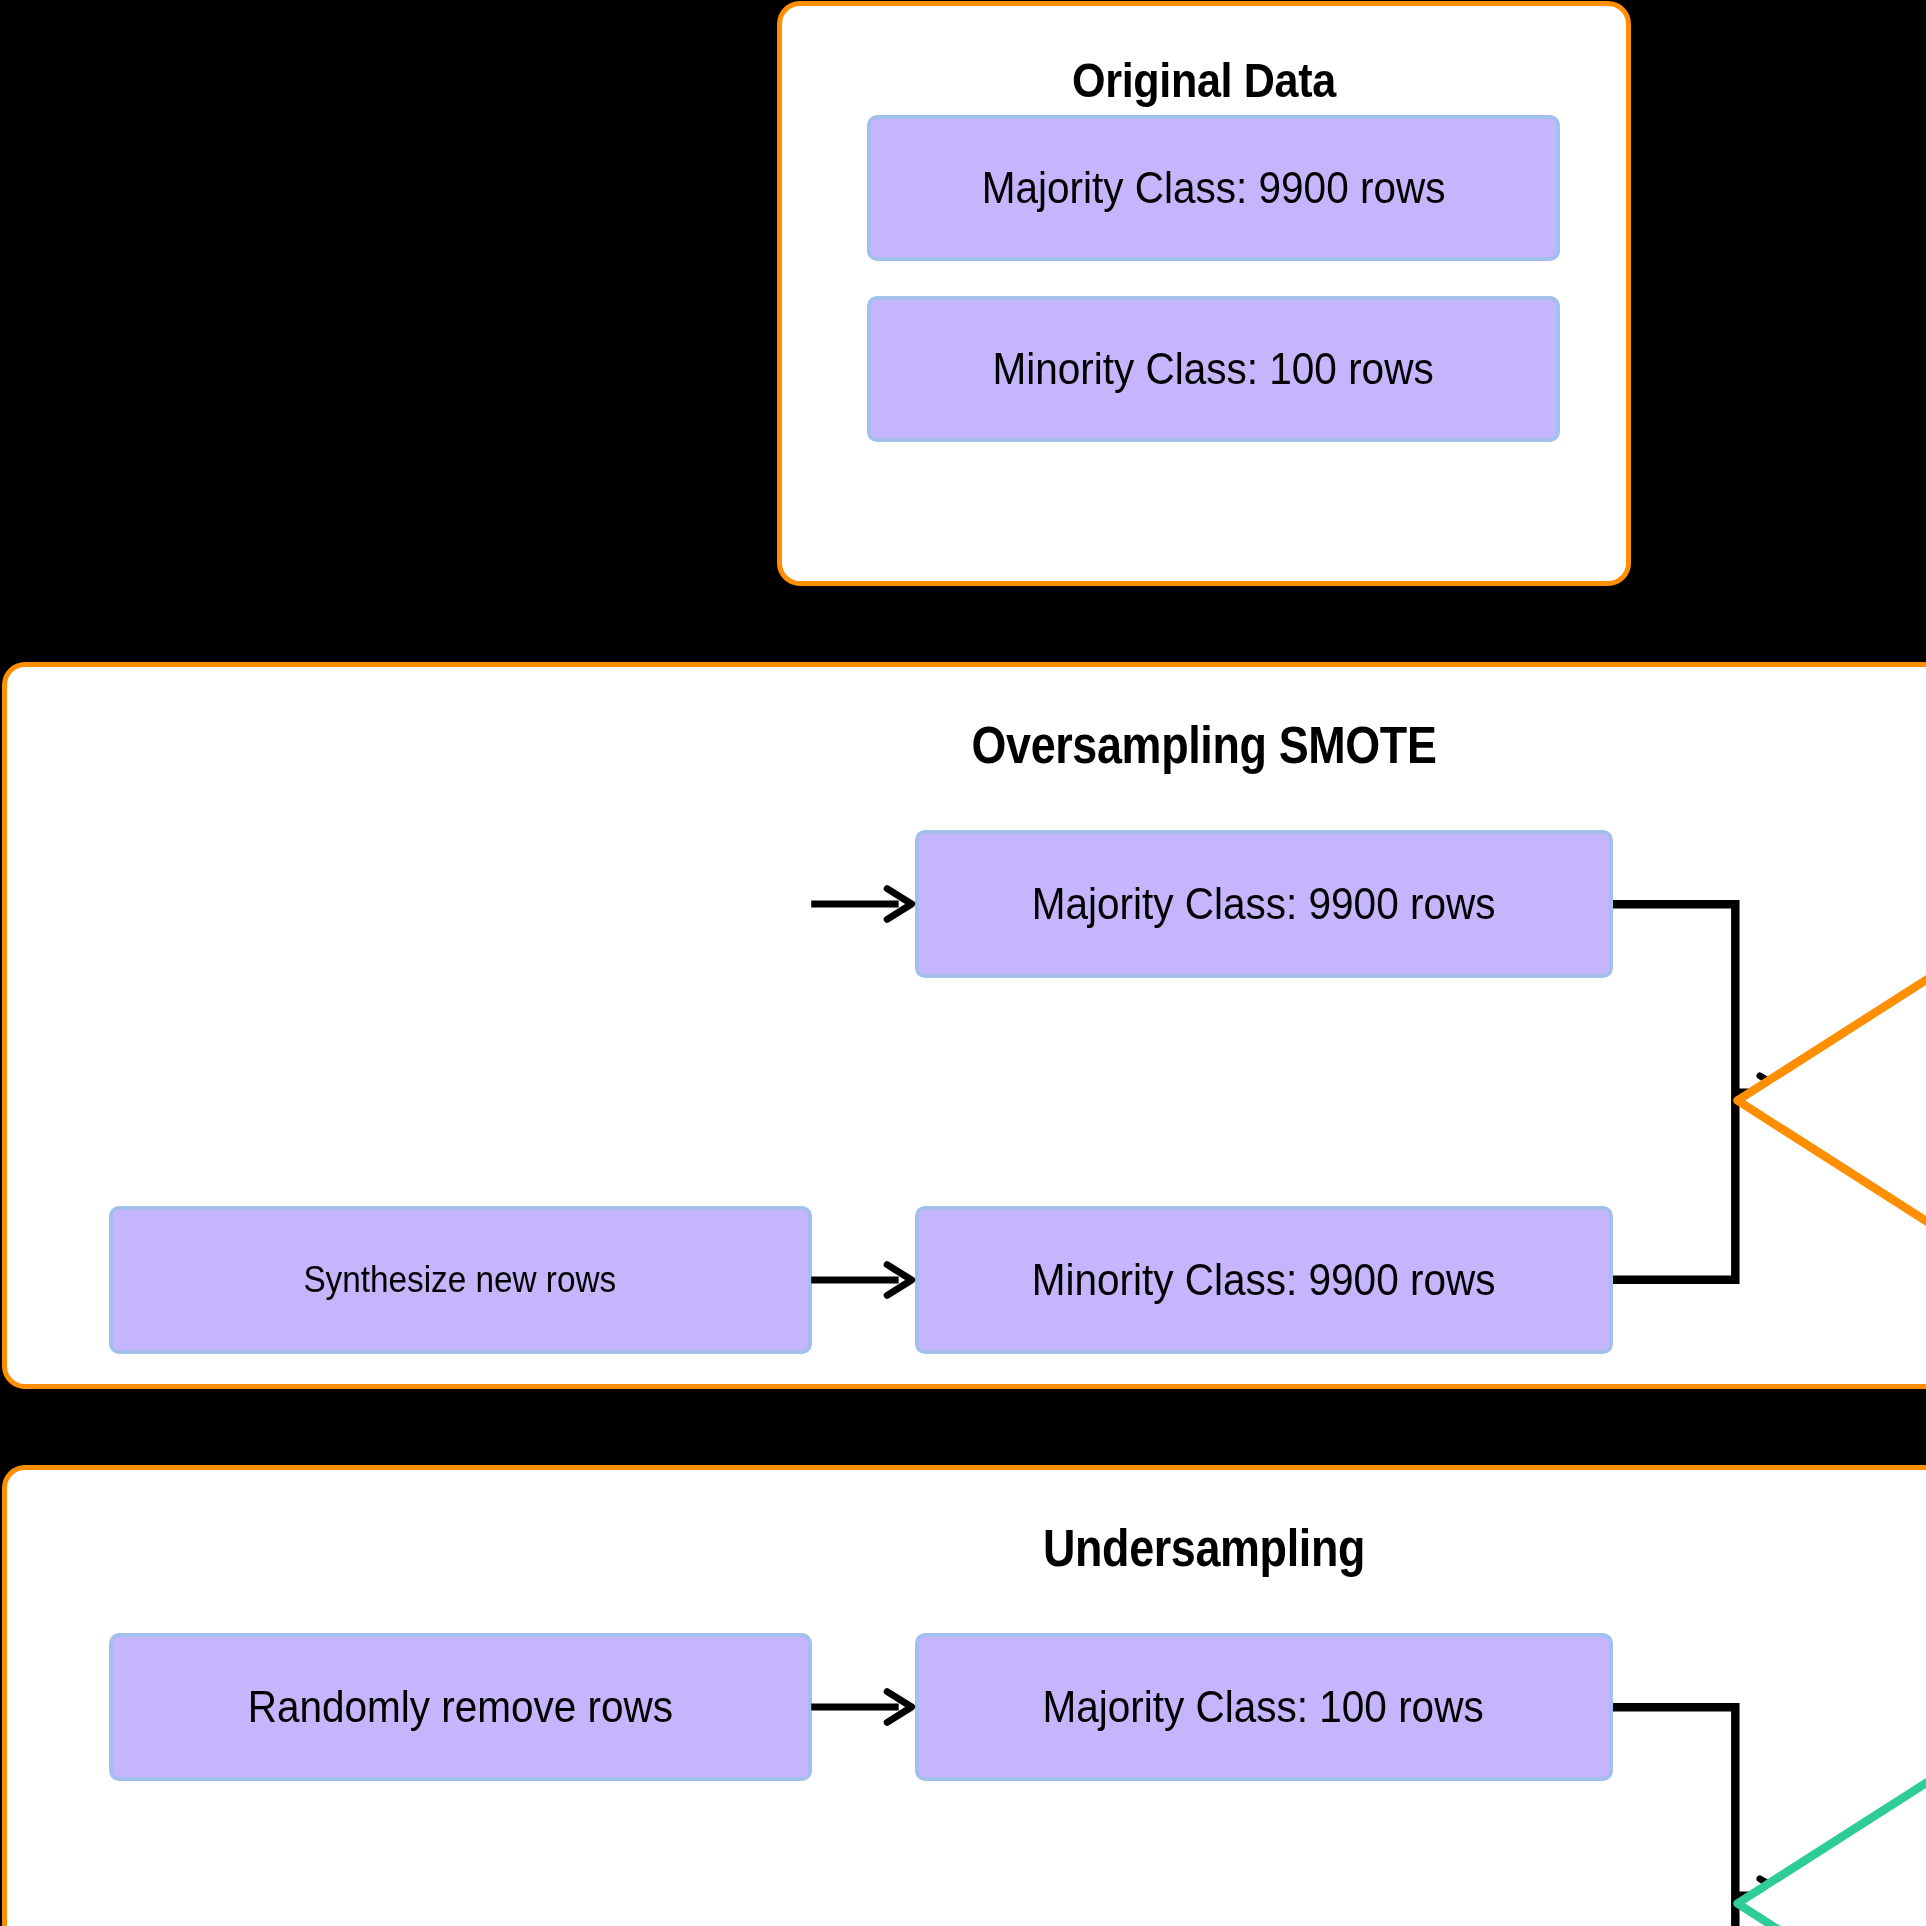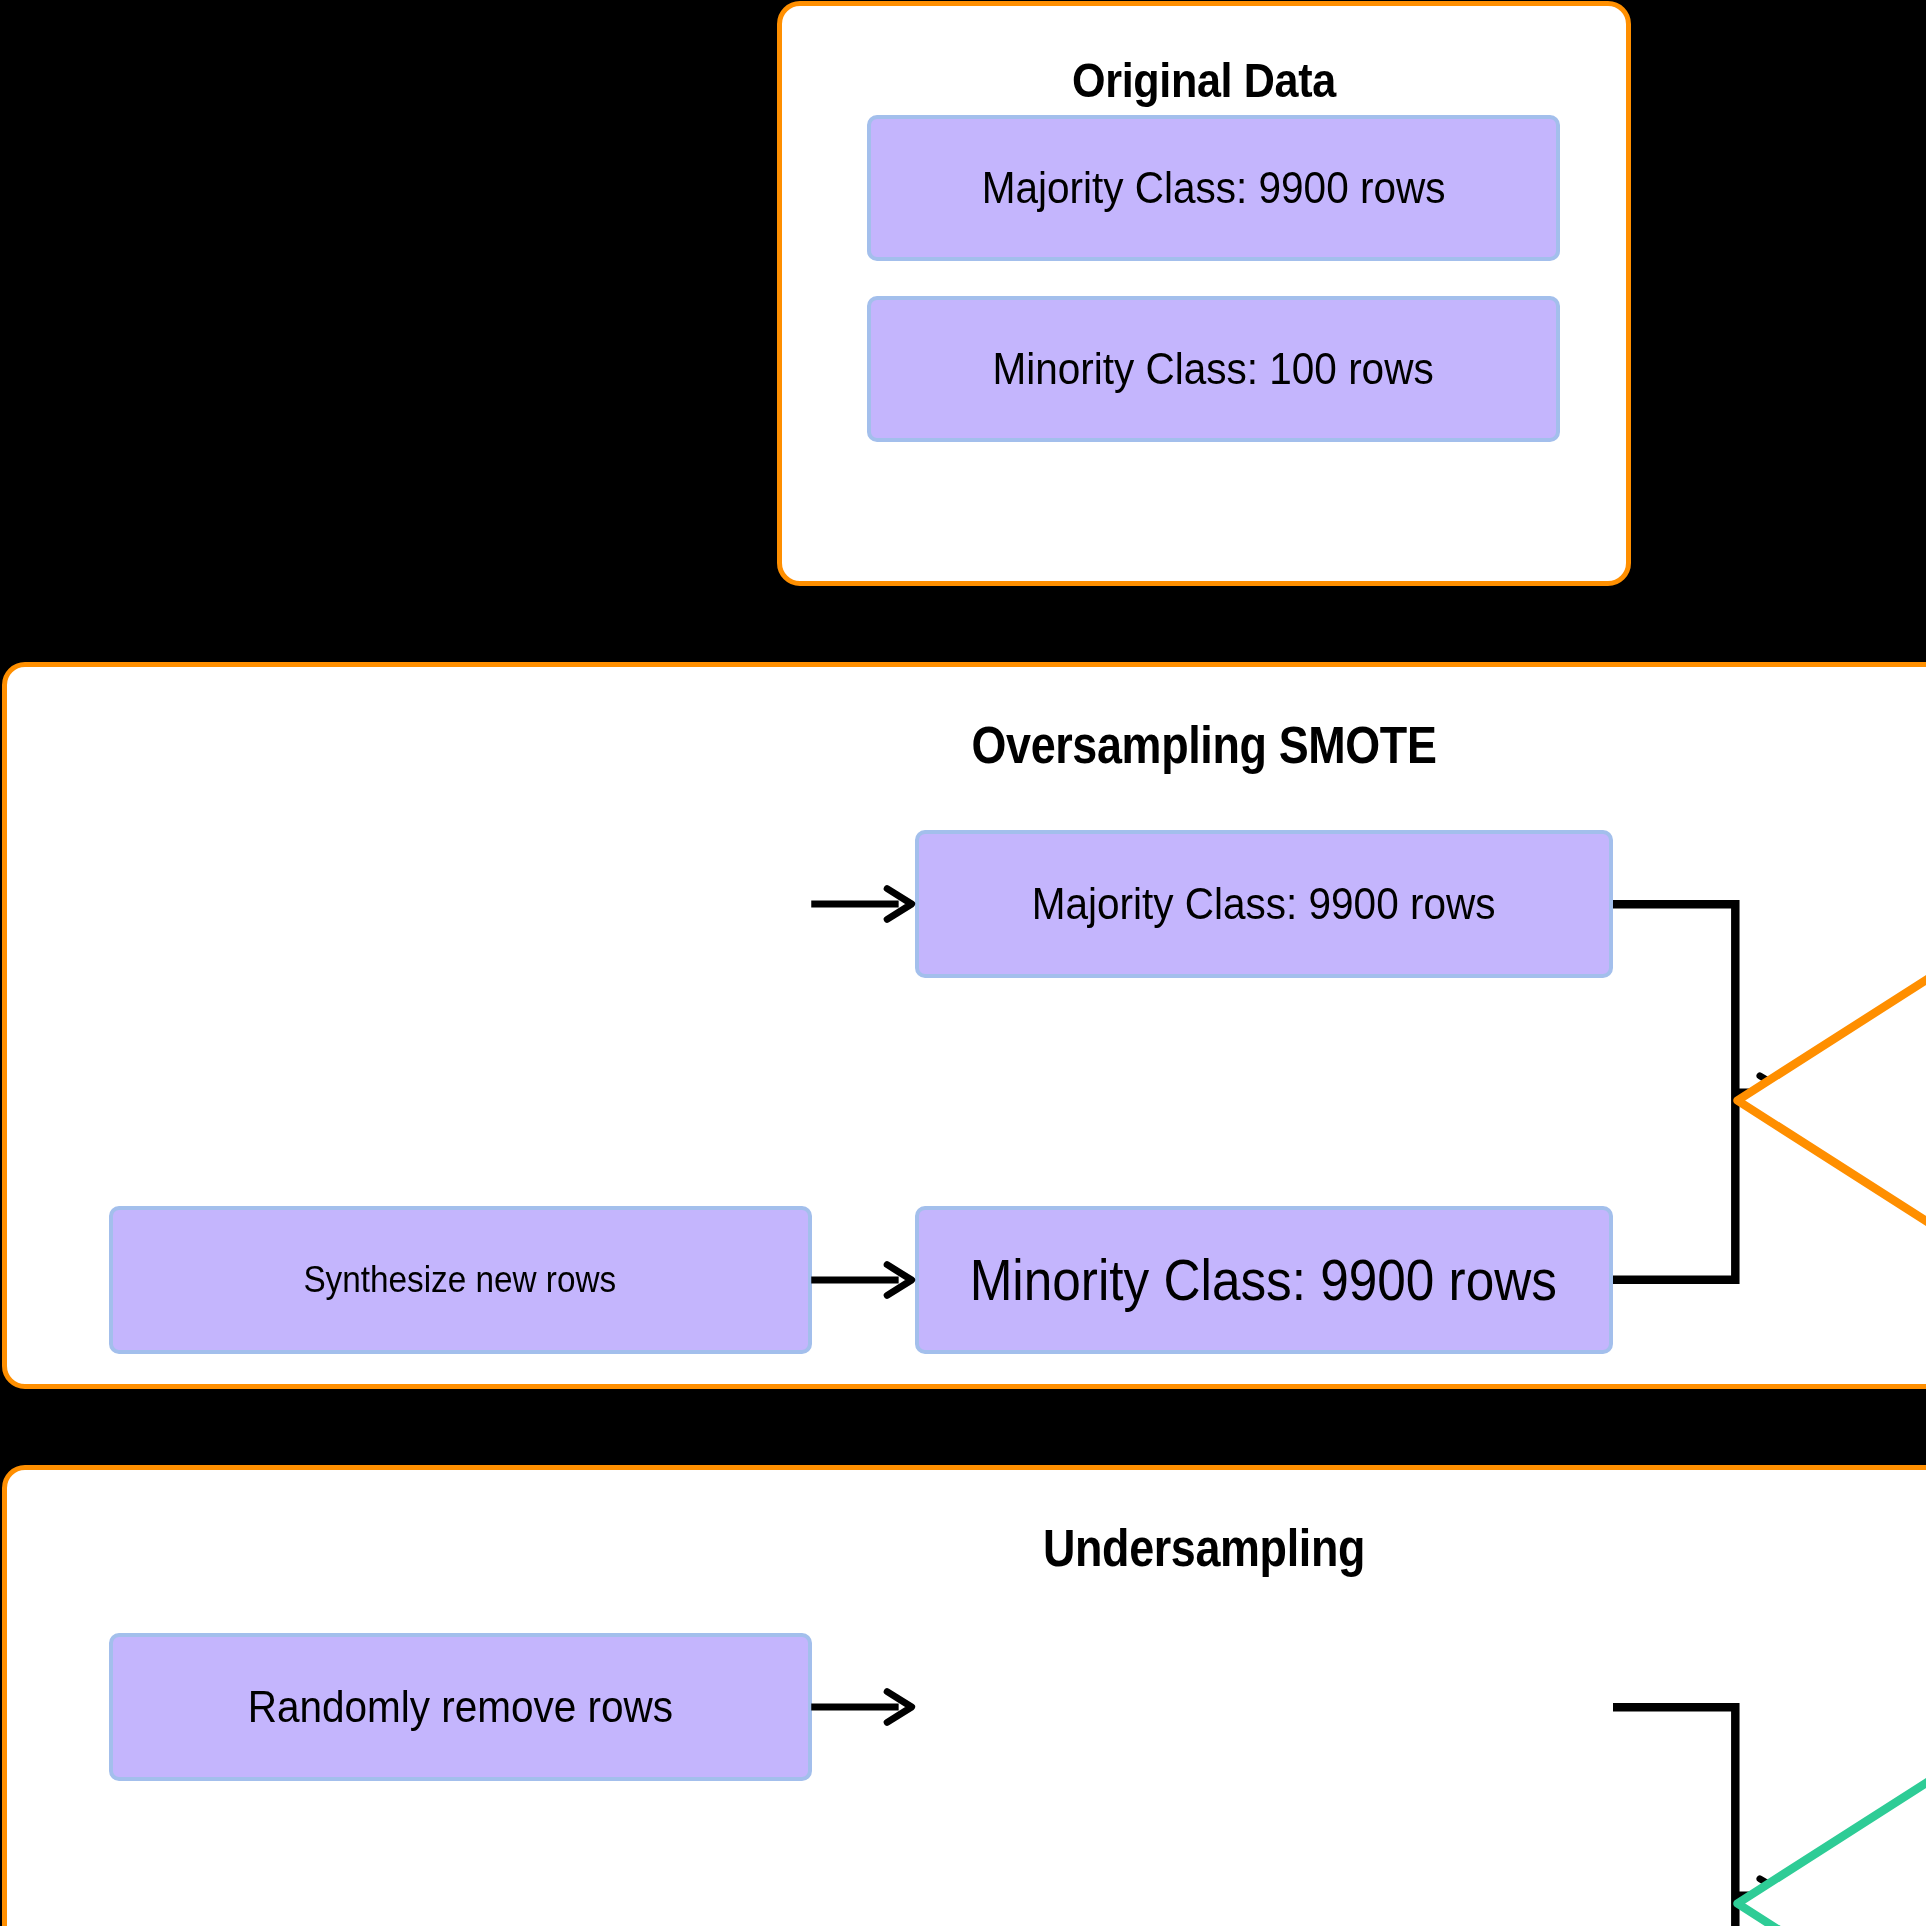--- a/index.html
+++ b/index.html
@@ -50,21 +50,21 @@
 
 
   <div class="nodebox" style="left:102px;top:539px;width:703px;height:148px;font-size:37px;text-align:center;">
     <span>Synthesize new rows</span>
   </div>
 
   <div class="nodebox" style="left:908px;top:163px;width:698px;height:148px;font-size:45px;">
     <span>Majority Class: 9900 rows</span>
   </div>
 
-  <div class="nodebox" style="left:908px;top:539px;width:698px;height:148px;font-size:57px;align-items:center;">
+  <div class="nodebox" style="left:908px;top:539px;width:698px;height:148px;font-size:45px;align-items:center;">
     <span>Minority Class: 9900 rows</span>
   </div>
 
   <div class="conn" style="left:804px;top:214px;width:104px;height:46px;">
     <svg viewBox="0 0 270 120">
       <line x1="0" y1="60" x2="228" y2="60" stroke="#000" stroke-width="18"></line>
       <path d="M 198 20 L 262 60 L 198 100" fill="none" stroke="#000" stroke-width="18" stroke-linecap="round" stroke-linejoin="round"></path>
     </svg>
   </div>
 
@@ -95,20 +95,23 @@
 </div>
 
 <div class="panel" style="left:1.5px;top:1465px;width:2404px;height:727px;">
 
   <div class="panel-title" style="top:49px;font-size:51px;">Undersampling</div>
 
   <div class="nodebox" style="left:102px;top:163px;width:703px;height:148px;font-size:45px;">
     <span>Randomly remove rows</span>
   </div>
 
+  <div class="nodebox" style="left:908px;top:163px;width:698px;height:148px;font-size:45px;">
+    <span>Majority Class: 100 rows</span>
+  </div>
 
   <div class="conn" style="left:804px;top:214px;width:104px;height:46px;">
     <svg viewBox="0 0 270 120">
       <line x1="0" y1="60" x2="228" y2="60" stroke="#000" stroke-width="18"></line>
       <path d="M 198 20 L 262 60 L 198 100" fill="none" stroke="#000" stroke-width="18" stroke-linecap="round" stroke-linejoin="round"></path>
     </svg>
   </div>
 
   <div class="conn" style="left:1606px;top:214px;width:200px;height:422px;">
     <svg viewBox="0 0 520 1096">

